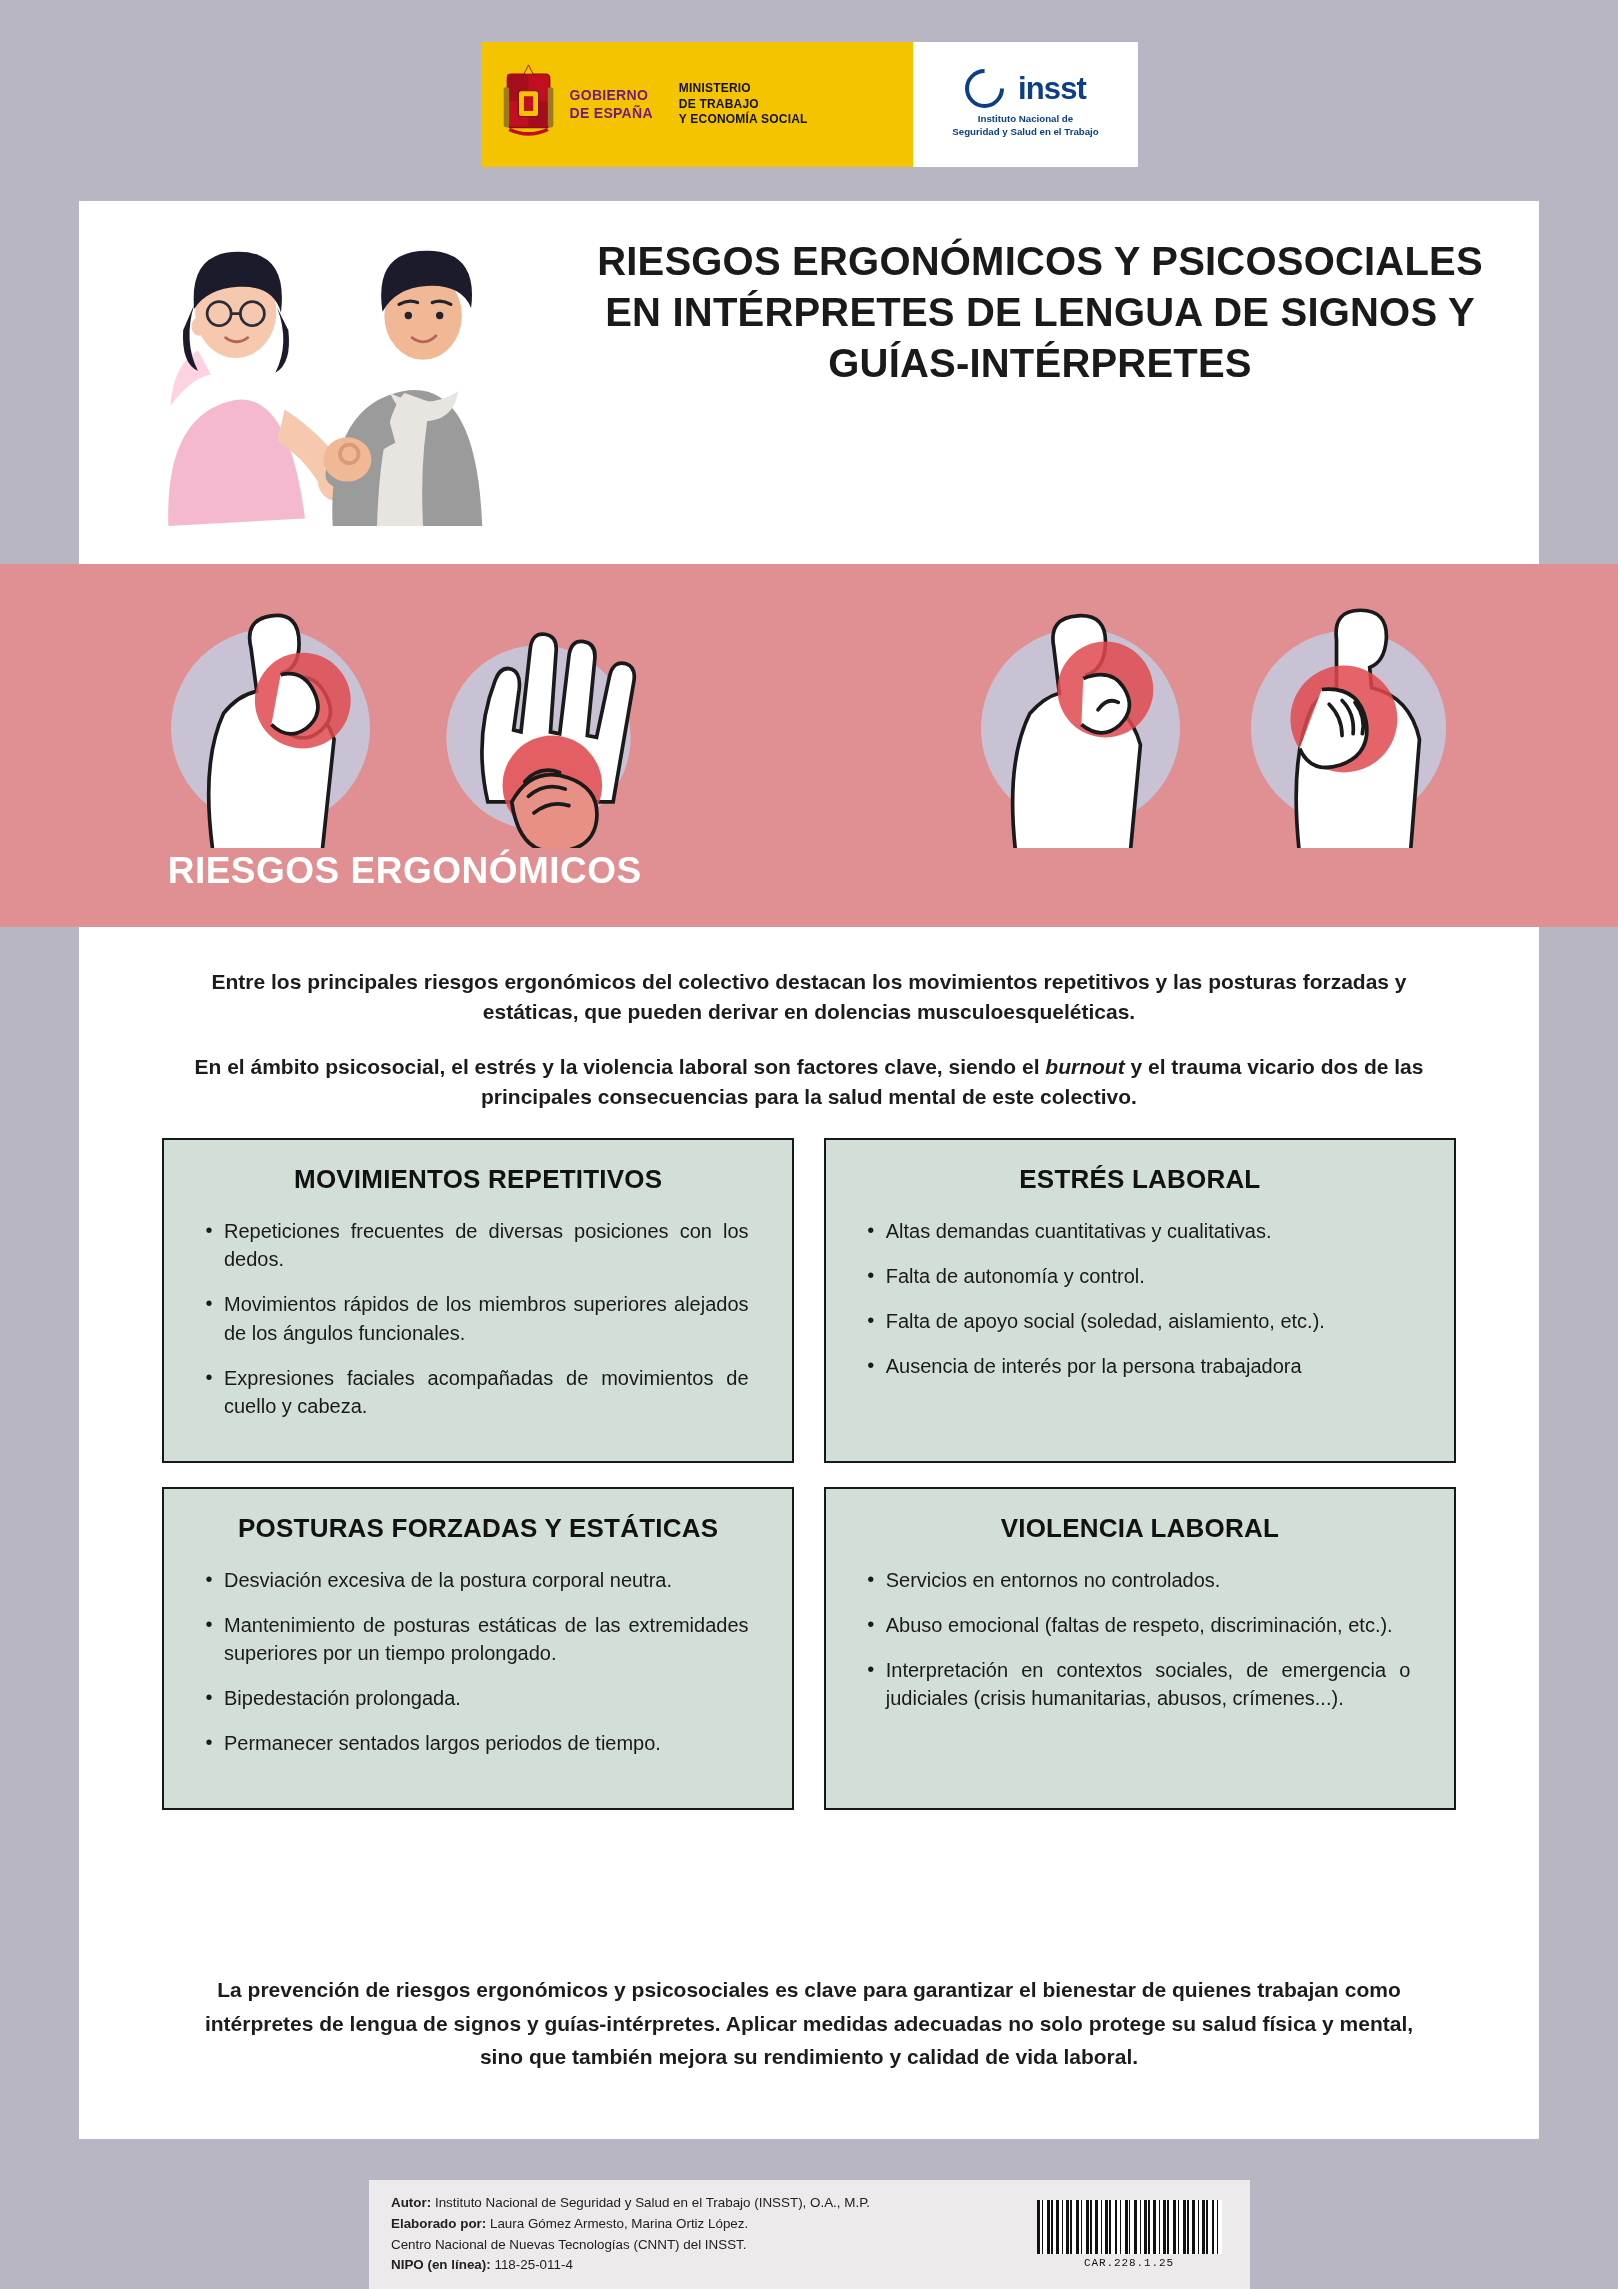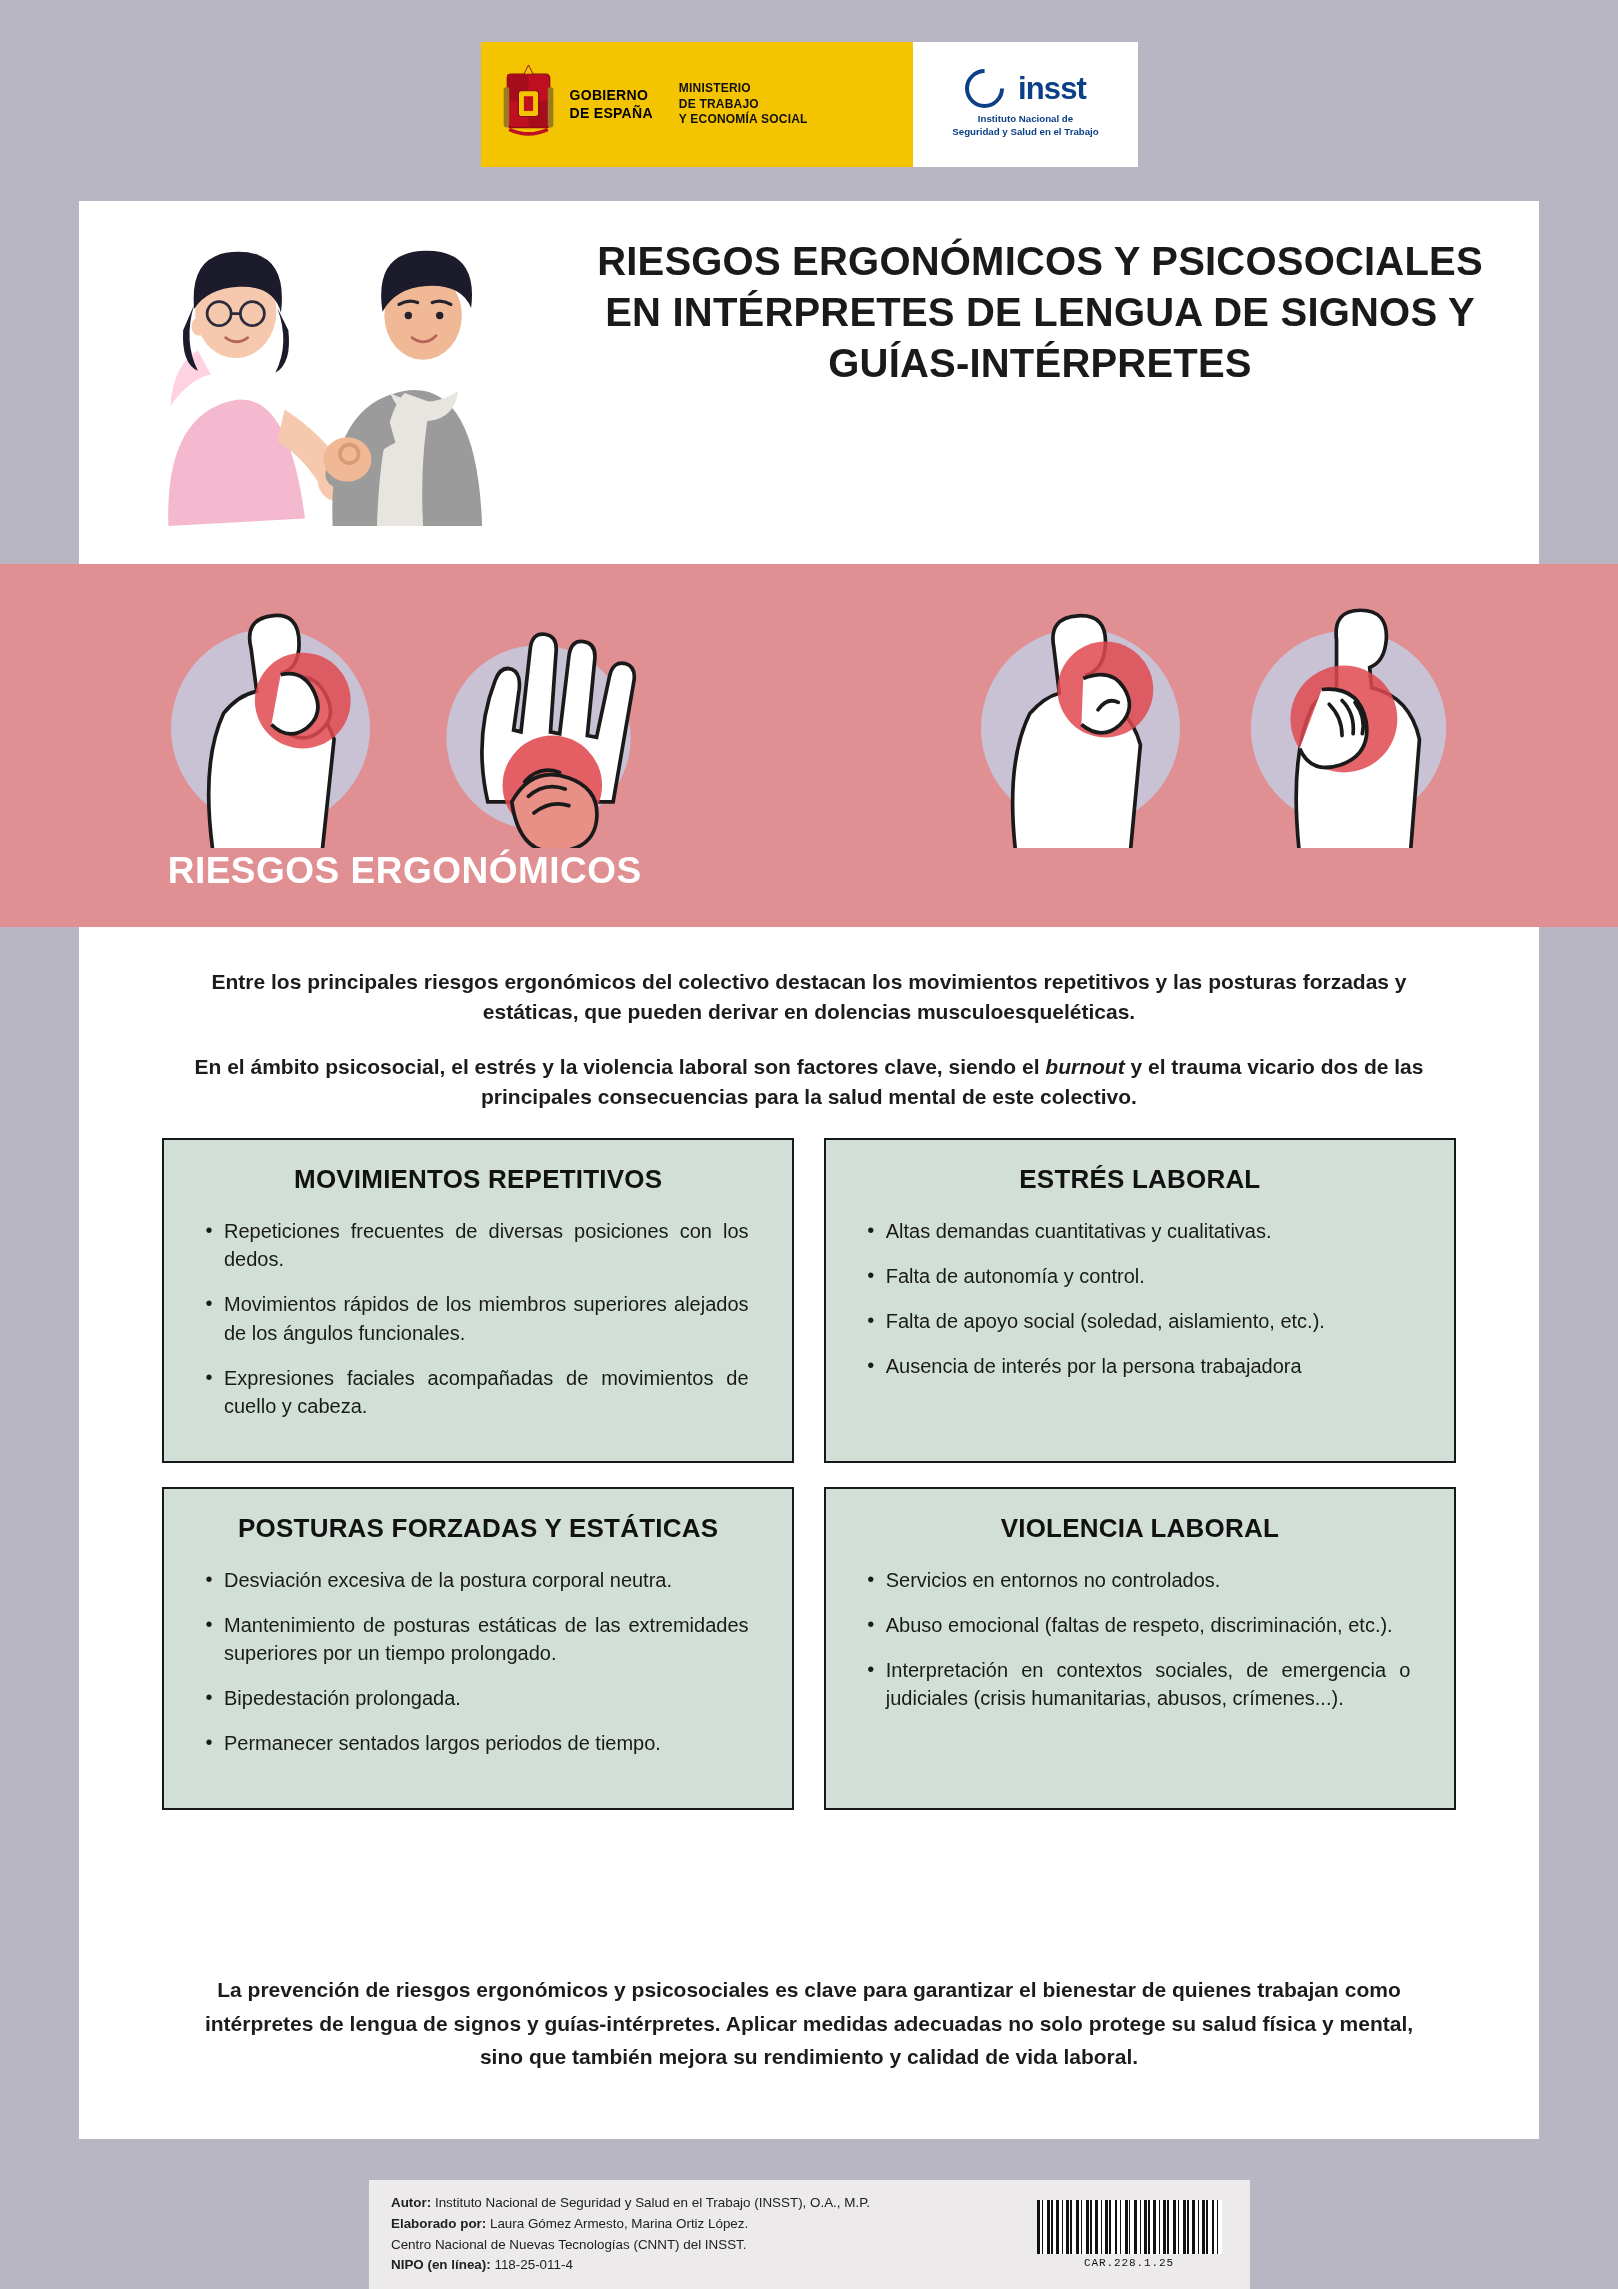--- a/index.html
+++ b/index.html
@@ -39,21 +39,21 @@
     flex: none;
   }
   .gov-text-block {
     display: flex;
     align-items: center;
     gap: 26px;
   }
   .gov-text1 {
     font-size: 14px;
     font-weight: bold;
-    color: #000000;
+    color: #701a75;
     line-height: 1.25;
     letter-spacing: 0.3px;
   }
   .gov-text2 {
     font-size: 12px;
     font-weight: bold;
     color: #111;
     line-height: 1.3;
     letter-spacing: 0.2px;
   }

